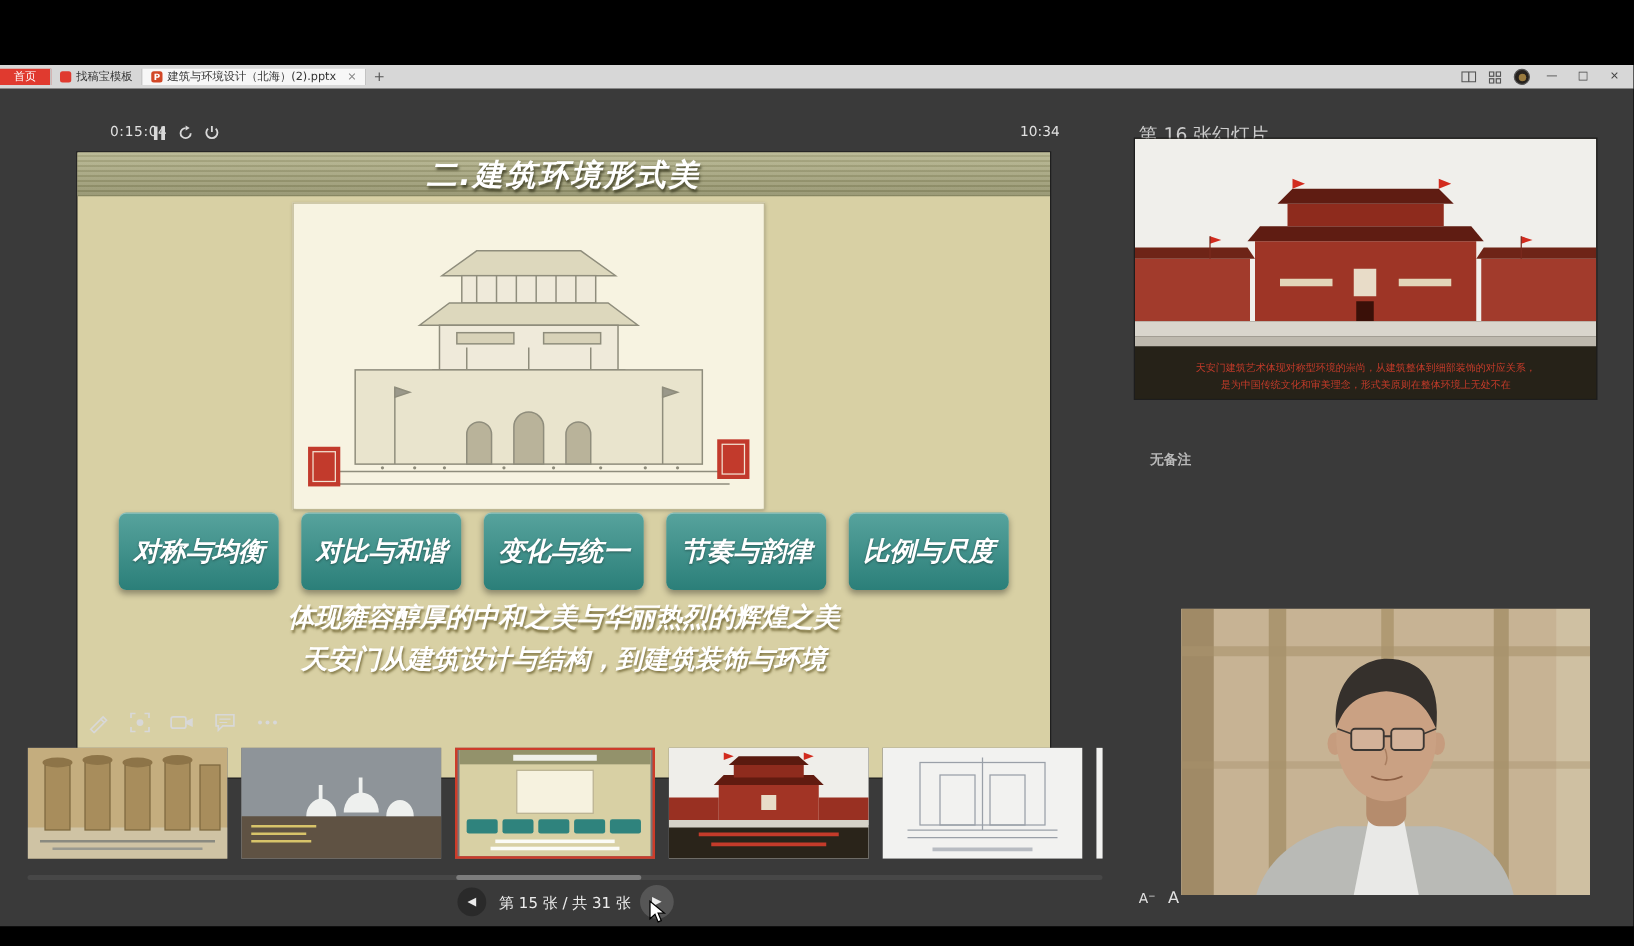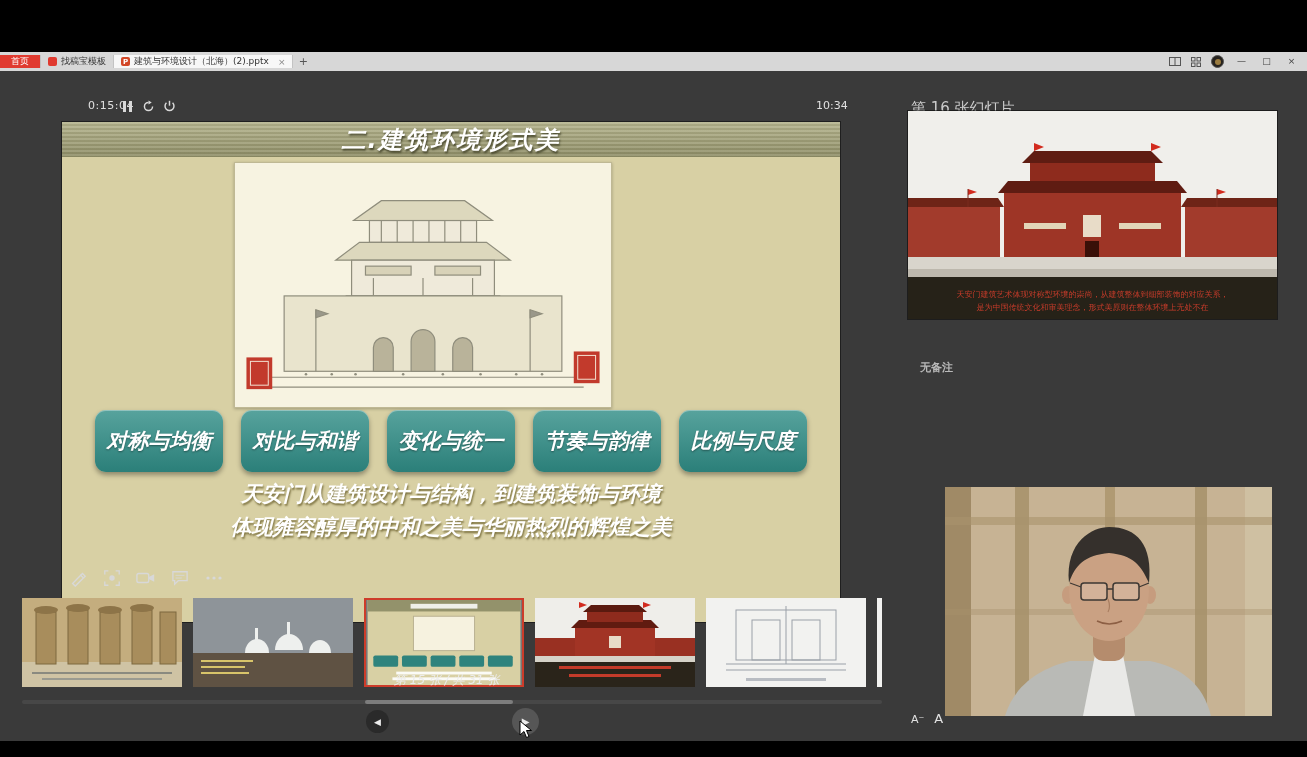--- a/index.html
+++ b/index.html
@@ -40,21 +40,21 @@
   .slide-title{position:absolute;left:0;top:0;width:100%;height:35px;
       background:repeating-linear-gradient(180deg,rgba(255,255,255,.10) 0 2px,rgba(0,0,0,.06) 2px 4px),
                  linear-gradient(#b5b48d,#8f8e67);
       display:flex;align-items:center;justify-content:center;font-size:24px;font-weight:bold;color:#fff;
       text-shadow:1px 2px 2px rgba(60,60,35,.85);letter-spacing:2px;}
   .illustration{position:absolute;left:172px;top:40px;width:376px;height:244px;background:#f7f3e1;
       border:1px solid #bfb894;box-shadow:0 1px 3px rgba(0,0,0,.25);}
   .illustration svg{display:block;width:100%;height:100%;}
   .principles{position:absolute;left:0;top:288px;width:100%;display:flex;justify-content:space-between;
       padding:0 33px;box-sizing:border-box;}
-  .principle-btn{width:128px;height:62px;background:linear-gradient(#57a39d,#2b7f79);border-radius:11px;
+  .principle-btn{width:128px;height:62px;background:linear-gradient(#57a39d,#2b7f79);border-radius:6px;
       display:flex;align-items:center;justify-content:center;color:#fff;font-size:21px;font-weight:bold;
       box-shadow:0 3px 5px rgba(0,0,0,.35), inset 0 1px 0 rgba(255,255,255,.35);
       text-shadow:0 1px 2px rgba(0,0,0,.4);white-space:nowrap;}
   .slide-captions{position:absolute;left:0;top:356px;width:100%;text-align:center;color:#fff;
       font-weight:bold;font-size:21px;line-height:33px;text-shadow:1px 2px 2px rgba(120,110,60,.95);}
 
   
   .tools{position:absolute;left:66px;top:566px;display:flex;gap:11px;}
   .tool{width:23px;height:23px;display:flex;align-items:center;justify-content:center;}
 
@@ -65,21 +65,21 @@
   .thumb svg{display:block;width:100%;height:100%;}
 
   
   .hscroll-track{position:absolute;left:22px;top:700px;width:860px;height:4px;background:#474747;border-radius:2px;}
   .hscroll-thumb{position:absolute;left:343px;top:0;width:148px;height:4px;background:#7d7d7d;border-radius:2px;}
 
   
   .nav-btn{position:absolute;border-radius:50%;display:flex;align-items:center;justify-content:center;color:#ececec;}
   .nav-prev{left:366px;top:710px;width:23px;height:23px;background:#2a2a2a;font-size:9px;}
   .nav-next{left:512px;top:708px;width:27px;height:27px;background:#565656;font-size:10px;}
-  .nav-label{position:absolute;left:394px;top:672px;width:116px;font-size:12px;color:#ececec;white-space:nowrap;font-style:italic;}
+  .nav-label{position:absolute;left:394px;top:714px;width:116px;text-align:center;font-size:12px;color:#ececec;white-space:nowrap;}
   .cursor{position:absolute;left:519px;top:720px;}
 
   
   .panel-header{position:absolute;left:911px;top:99px;font-size:15px;color:#cccccc;}
   .preview{position:absolute;left:908px;top:111px;width:369px;height:208px;background:#262218;
       box-shadow:0 0 0 1px rgba(0,0,0,.5);}
   .preview svg{display:block;width:100%;height:100%;}
   .preview-captions{position:absolute;left:0;bottom:5px;width:100%;text-align:center;color:#c43b2a;
       font-size:8px;line-height:13px;}
   .notes{position:absolute;left:920px;top:360px;font-size:11px;color:#b9b9b9;font-weight:bold;}
@@ -220,22 +220,22 @@
 
     <div class="principles">
       <div class="principle-btn">对称与均衡</div>
       <div class="principle-btn">对比与和谐</div>
       <div class="principle-btn">变化与统一</div>
       <div class="principle-btn">节奏与韵律</div>
       <div class="principle-btn">比例与尺度</div>
     </div>
 
     <div class="slide-captions">
+      <div>体现雍容醇厚的中和之美与华丽热烈的辉煌之美</div>
       <div>天安门从建筑设计与结构，到建筑装饰与环境</div>
-      <div>体现雍容醇厚的中和之美与华丽热烈的辉煌之美</div>
     </div>
   </div>
 
   <div class="tools">
     <span class="tool">
       <svg width="18" height="18" viewBox="0 0 20 20">
           <path d="M4 16 L13 7 L16 10 L7 19 Z" fill="none" stroke="#d8d8d8" stroke-width="1.5"></path>
           <path d="M13 7 L15 5 L18 8 L16 10" fill="none" stroke="#d8d8d8" stroke-width="1.5"></path>
         </svg>
     </span>

